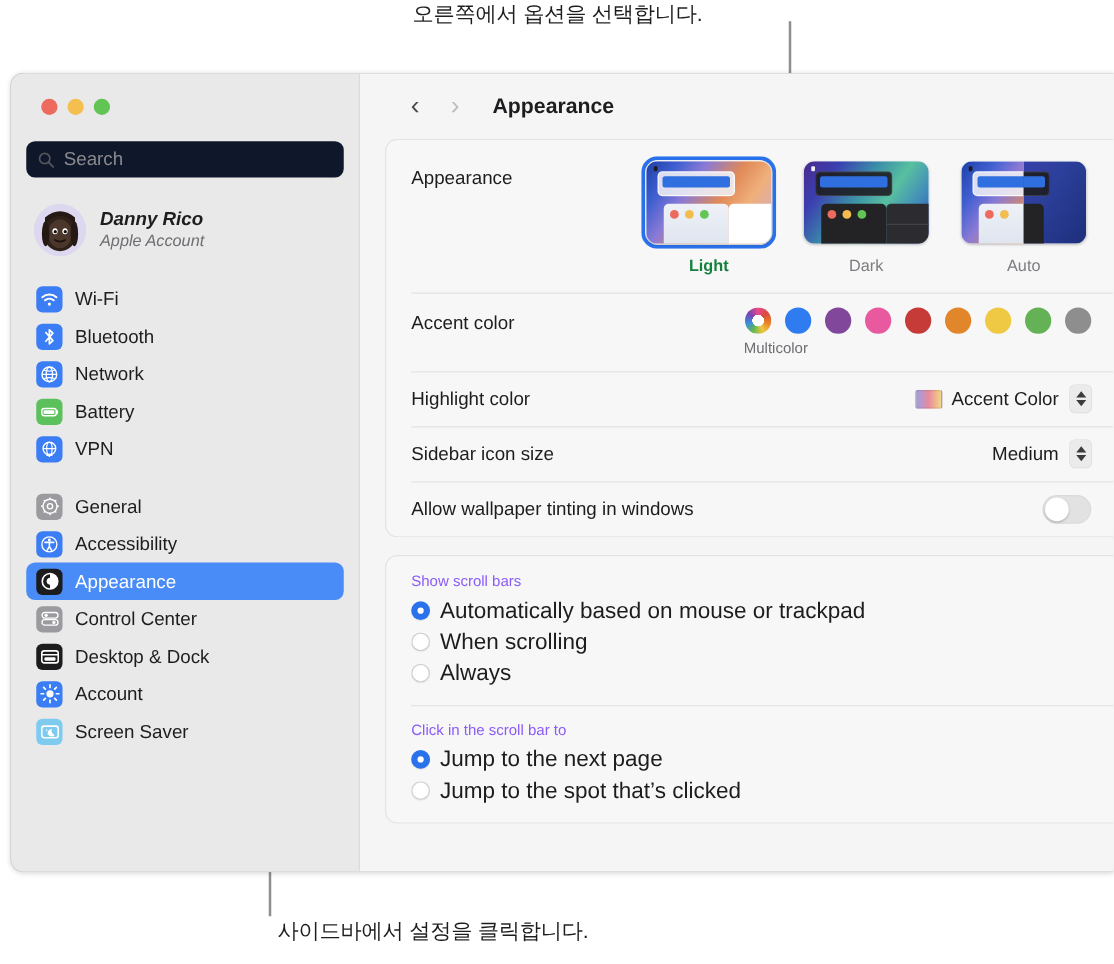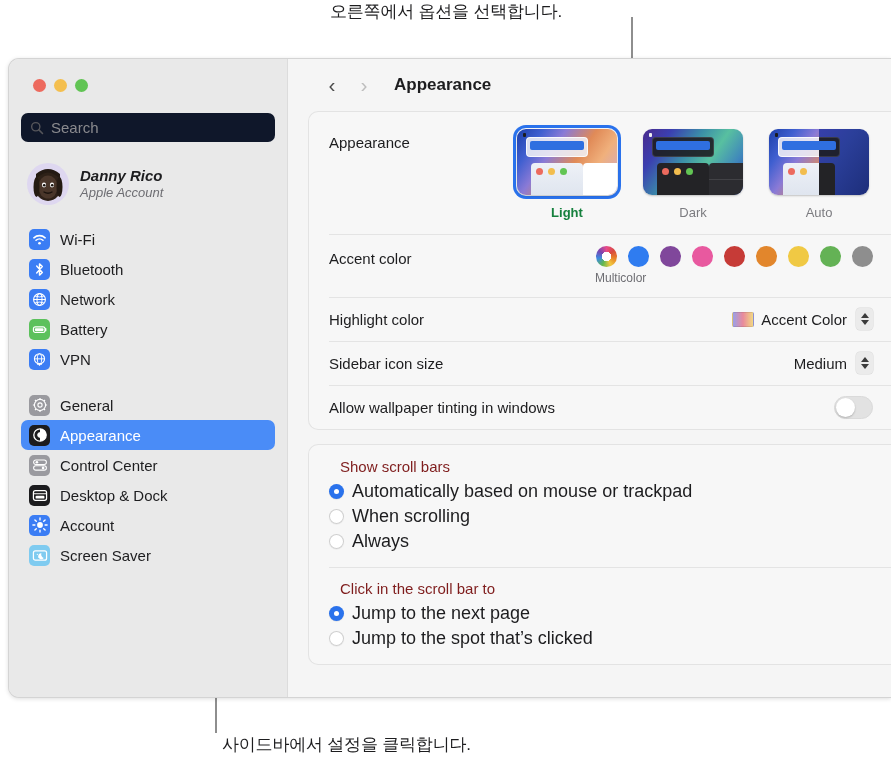--- a/index.html
+++ b/index.html
@@ -235,21 +235,21 @@
     background: #ffffff;
     box-shadow: 0 1px 2px rgba(0,0,0,0.22);
   }
 
   
   .group-block { padding: 13px 20px 13px 20px; position: relative; }
   .group-block + .group-block::before {
     content: ""; position: absolute; left: 20px; right: 0; top: 0;
     height: 1px; background: #e4e4e4;
   }
-  .group-title { font-size: 15px; color: #7f1d1d; margin-bottom: 4px; margin-left: 11px; }
+  .group-title { font-size: 12px; color: #8b5cf6; margin-bottom: 4px; }
   .radio-row { display: flex; align-items: center; gap: 8px; height: 25px; }
   .radio {
     width: 15px; height: 15px; border-radius: 50%;
     background: #ffffff;
     box-shadow: inset 0 0 0 1px #cfcfcf, 0 0.5px 1px rgba(0,0,0,0.08);
     flex-shrink: 0;
     display: flex; align-items: center; justify-content: center;
   }
   .radio.on { background: #2a72ec; box-shadow: 0 0.5px 1px rgba(0,0,0,0.12); }
   .radio.on::after {
@@ -374,20 +374,31 @@
                     <line x1="13.6" y1="8" x2="15.1" y2="8"></line>
                     <line x1="4" y1="4" x2="3" y2="3"></line>
                     <line x1="12" y1="12" x2="13" y2="13"></line>
                     <line x1="12" y1="4" x2="13" y2="3"></line>
                     <line x1="4" y1="12" x2="3" y2="13"></line>
                   </g>
                 </svg>
               </span>
               <span>General</span>
             </div>
+            <div class="nav-item">
+              <span class="nav-icon" style="background: rgb(59, 125, 244);">
+                <svg width="15" height="15" viewBox="0 0 16 16">
+                  <circle cx="8" cy="8" r="6.4" fill="none" stroke="#ffffff" stroke-width="1.15"></circle>
+                  <circle cx="8" cy="4.3" r="1.25" fill="#ffffff"></circle>
+                  <path d="M4.2 6.3 h7.6" stroke="#ffffff" stroke-width="1.3" stroke-linecap="round"></path>
+                  <path d="M8 6.3 v3.4 M8 9.7 L6.1 13.2 M8 9.7 L9.9 13.2" stroke="#ffffff" stroke-width="1.3" fill="none" stroke-linecap="round"></path>
+                </svg>
+              </span>
+              <span>Accessibility</span>
+            </div>
             <div class="nav-item selected">
               <span class="nav-icon" style="background: rgb(28, 28, 30);">
                 <svg width="16" height="16" viewBox="0 0 16 16">
                   <circle cx="8" cy="8" r="6.2" fill="none" stroke="#ffffff" stroke-width="1.3"></circle>
                   <path d="M8 1.8 A6.2 6.2 0 0 1 8 14.2 Z" fill="#ffffff"></path>
                   <circle cx="8" cy="8" r="2.4" fill="#ffffff"></circle>
                   <circle cx="8" cy="8" r="2.4" fill="none" stroke="#ffffff" stroke-width="0.8"></circle>
                 </svg>
               </span>
               <span>Appearance</span>

